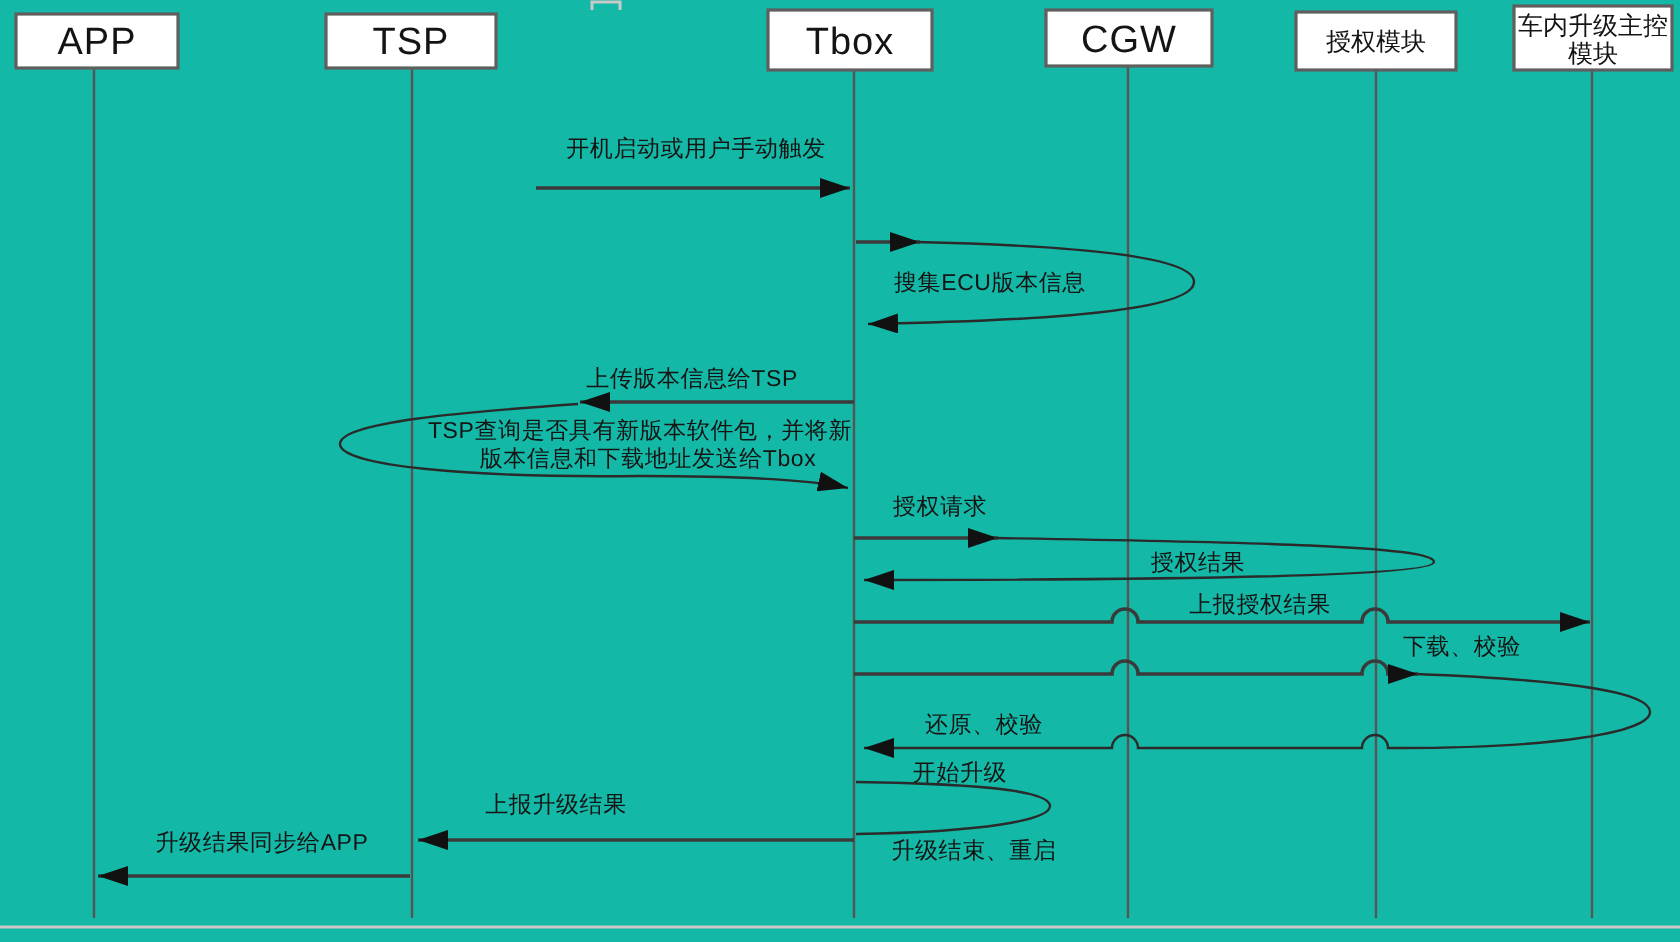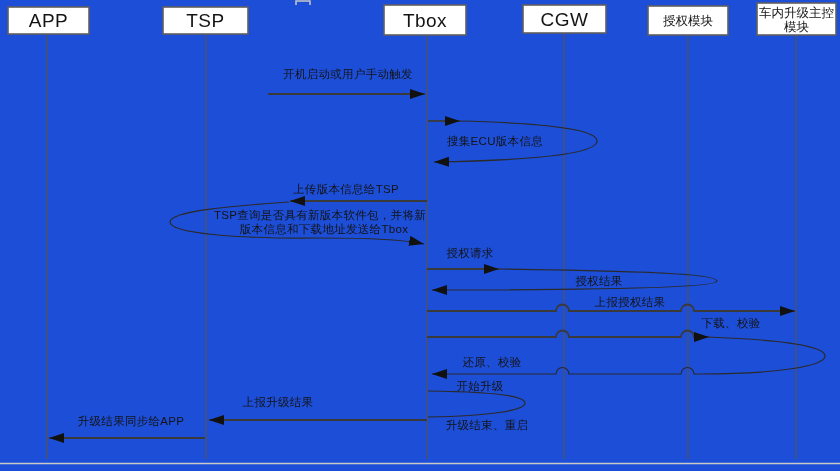--- a/index.html
+++ b/index.html
@@ -1,18 +1,18 @@
 <!DOCTYPE html>
 <html><head>
 <meta charset="utf-8">
 <style>
   html, body { margin: 0; padding: 0; background: #ffffff; }
   .canvas {
     width: 840px; height: 471px;
-    background: #1d4ed8;
+    background: #14b8a6;
     position: relative; overflow: hidden;
   }
   svg text {
     font-family: "Liberation Sans", "DejaVu Sans", sans-serif;
     fill: #141414;
   }
   .t-lg { font-size: 19px; letter-spacing: 0.5px; }
   .t-sm { font-size: 12.5px; }
   .msg  { font-size: 11.5px; letter-spacing: 0.3px; }
 </style>

